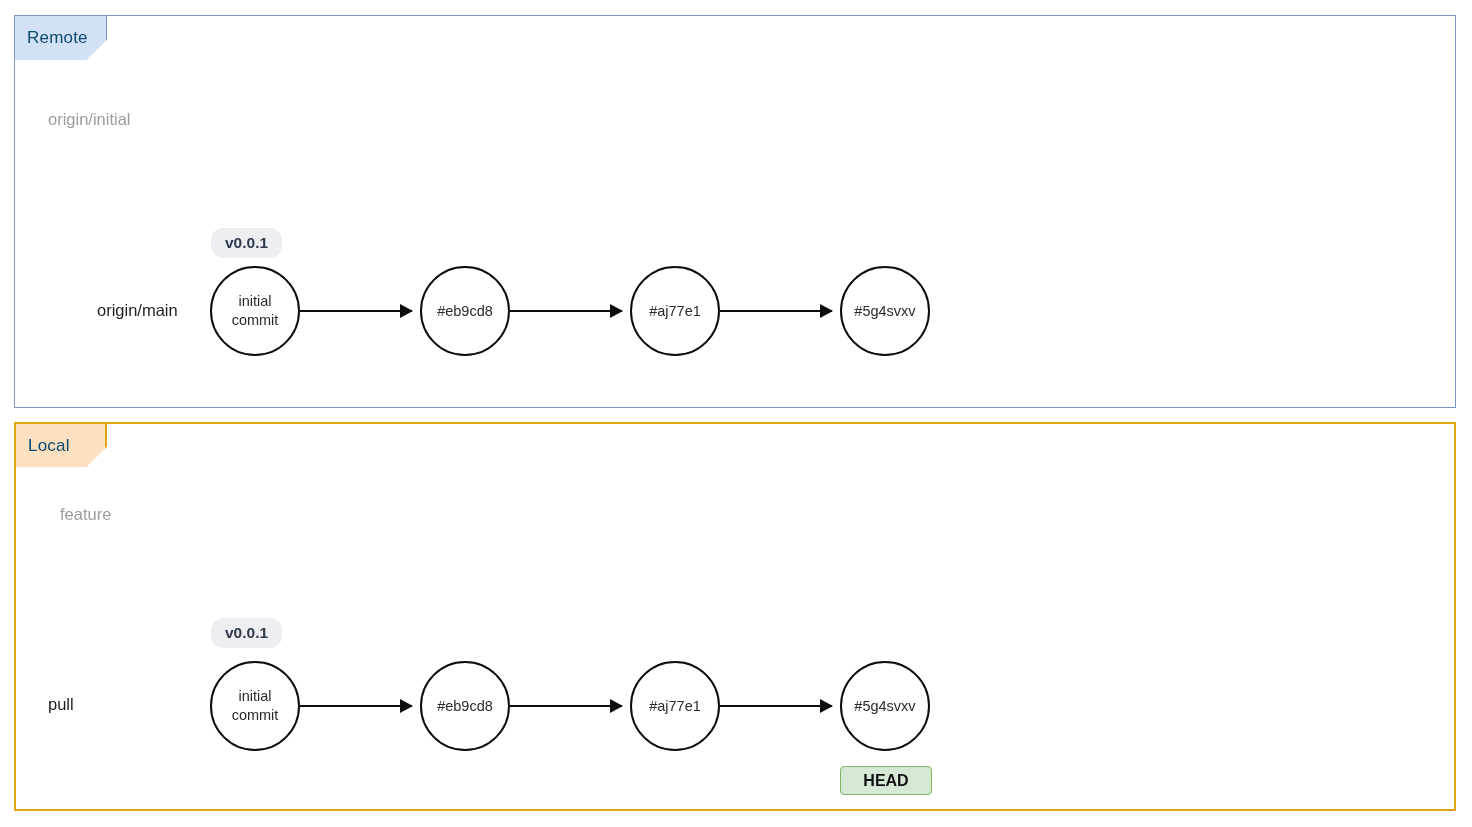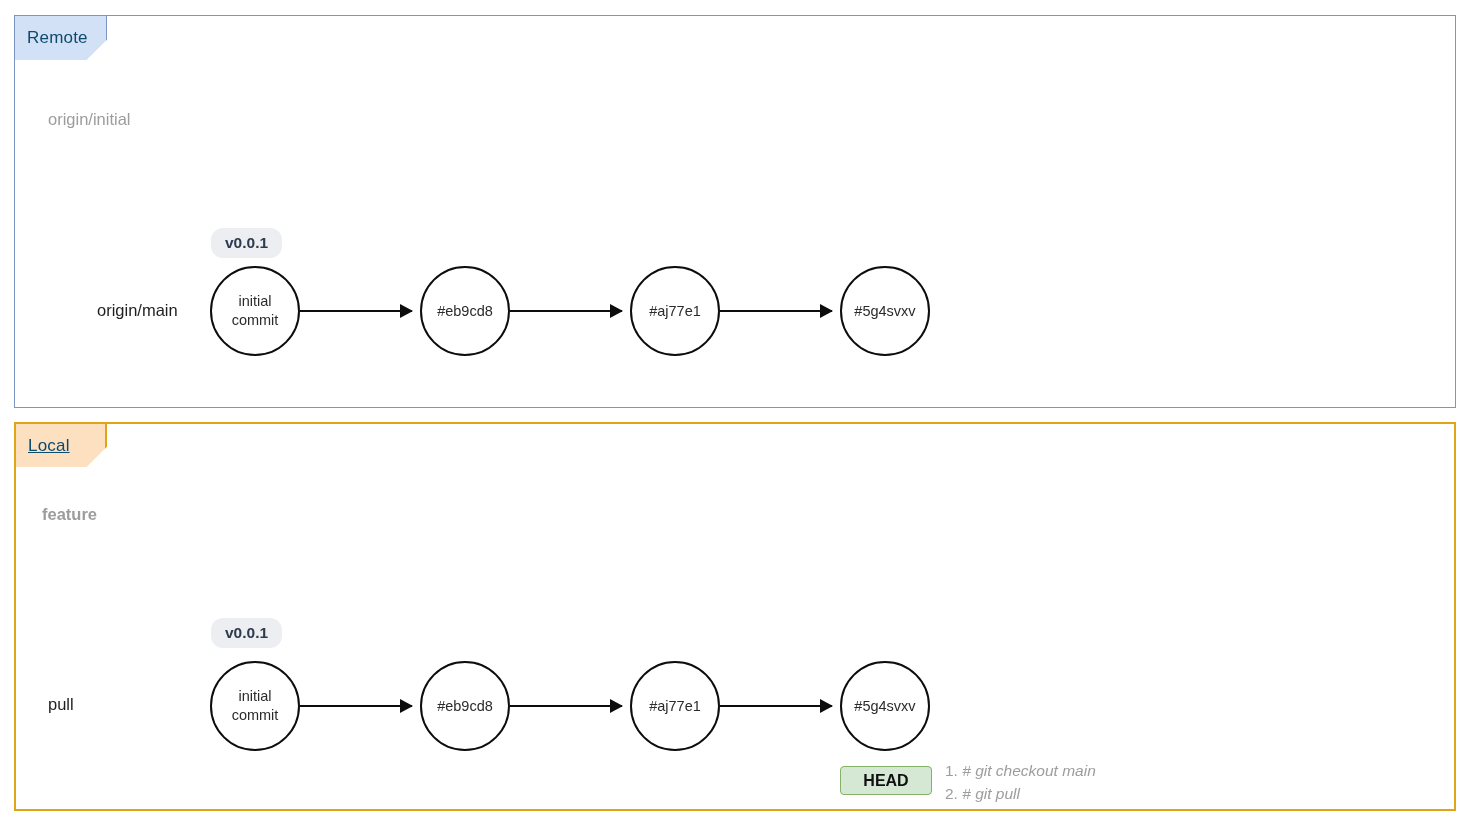--- a/index.html
+++ b/index.html
@@ -60,21 +60,20 @@
     clip-path: polygon(0 0, 100% 0, 100% 55%, 78% 100%, 0 100%);
   }
   .tab.local {
     left: 14px;
     top: 422px;
     width: 93px;
     background: #fce0c0;
     border: 2px solid #e0a515;
     border-bottom: none;
     clip-path: polygon(0 0, 100% 0, 100% 55%, 78% 100%, 0 100%);
-    text-decoration: underline;
   }
 
   
   .branch-label {
     position: absolute;
     font-size: 16.5px;
     white-space: nowrap;
   }
   .branch-label.muted { color: #9d9d9d; }
   .branch-label.active { color: #1f1f1f; }
@@ -186,21 +185,21 @@
   </div>
   <div class="node" style="left:840px; top:266px;">
     <span>#5g4svxv</span>
   </div>
 
   <div class="panel local"></div>
   <div class="tab local">
     <span>Local</span>
   </div>
 
-  <div class="branch-label muted" style="left:42px; top:505px;font-weight:bold;">feature</div>
+  <div class="branch-label muted" style="left:60px; top:505px;">feature</div>
   <div class="branch-label active" style="left:48px; top:695px;">pull</div>
 
   <div class="tag-badge" style="left:211px; top:618px;">v0.0.1</div>
 
   <div class="edge" style="left:300px; top:705px; width:112px;"></div>
   <div class="edge" style="left:510px; top:705px; width:112px;"></div>
   <div class="edge" style="left:720px; top:705px; width:112px;"></div>
 
   <div class="node" style="left:210px; top:661px;">
     <span>initial</span>
@@ -213,24 +212,14 @@
     <span>#aj77e1</span>
   </div>
   <div class="node" style="left:840px; top:661px;">
     <span>#5g4svxv</span>
   </div>
 
   <div class="head-badge" style="left:840px; top:766px;">
     <span>HEAD</span>
   </div>
 
-  <div class="commands" style="left:945px; top:760px;">
-    <span class="cmd-line">
-      <span class="cmd-num">1.</span>
-      <span class="cmd-text"># git checkout main</span>
-    </span>
-    <span class="cmd-line">
-      <span class="cmd-num">2.</span>
-      <span class="cmd-text"># git pull</span>
-    </span>
-  </div>
 
 </div>
 
 </body></html>

